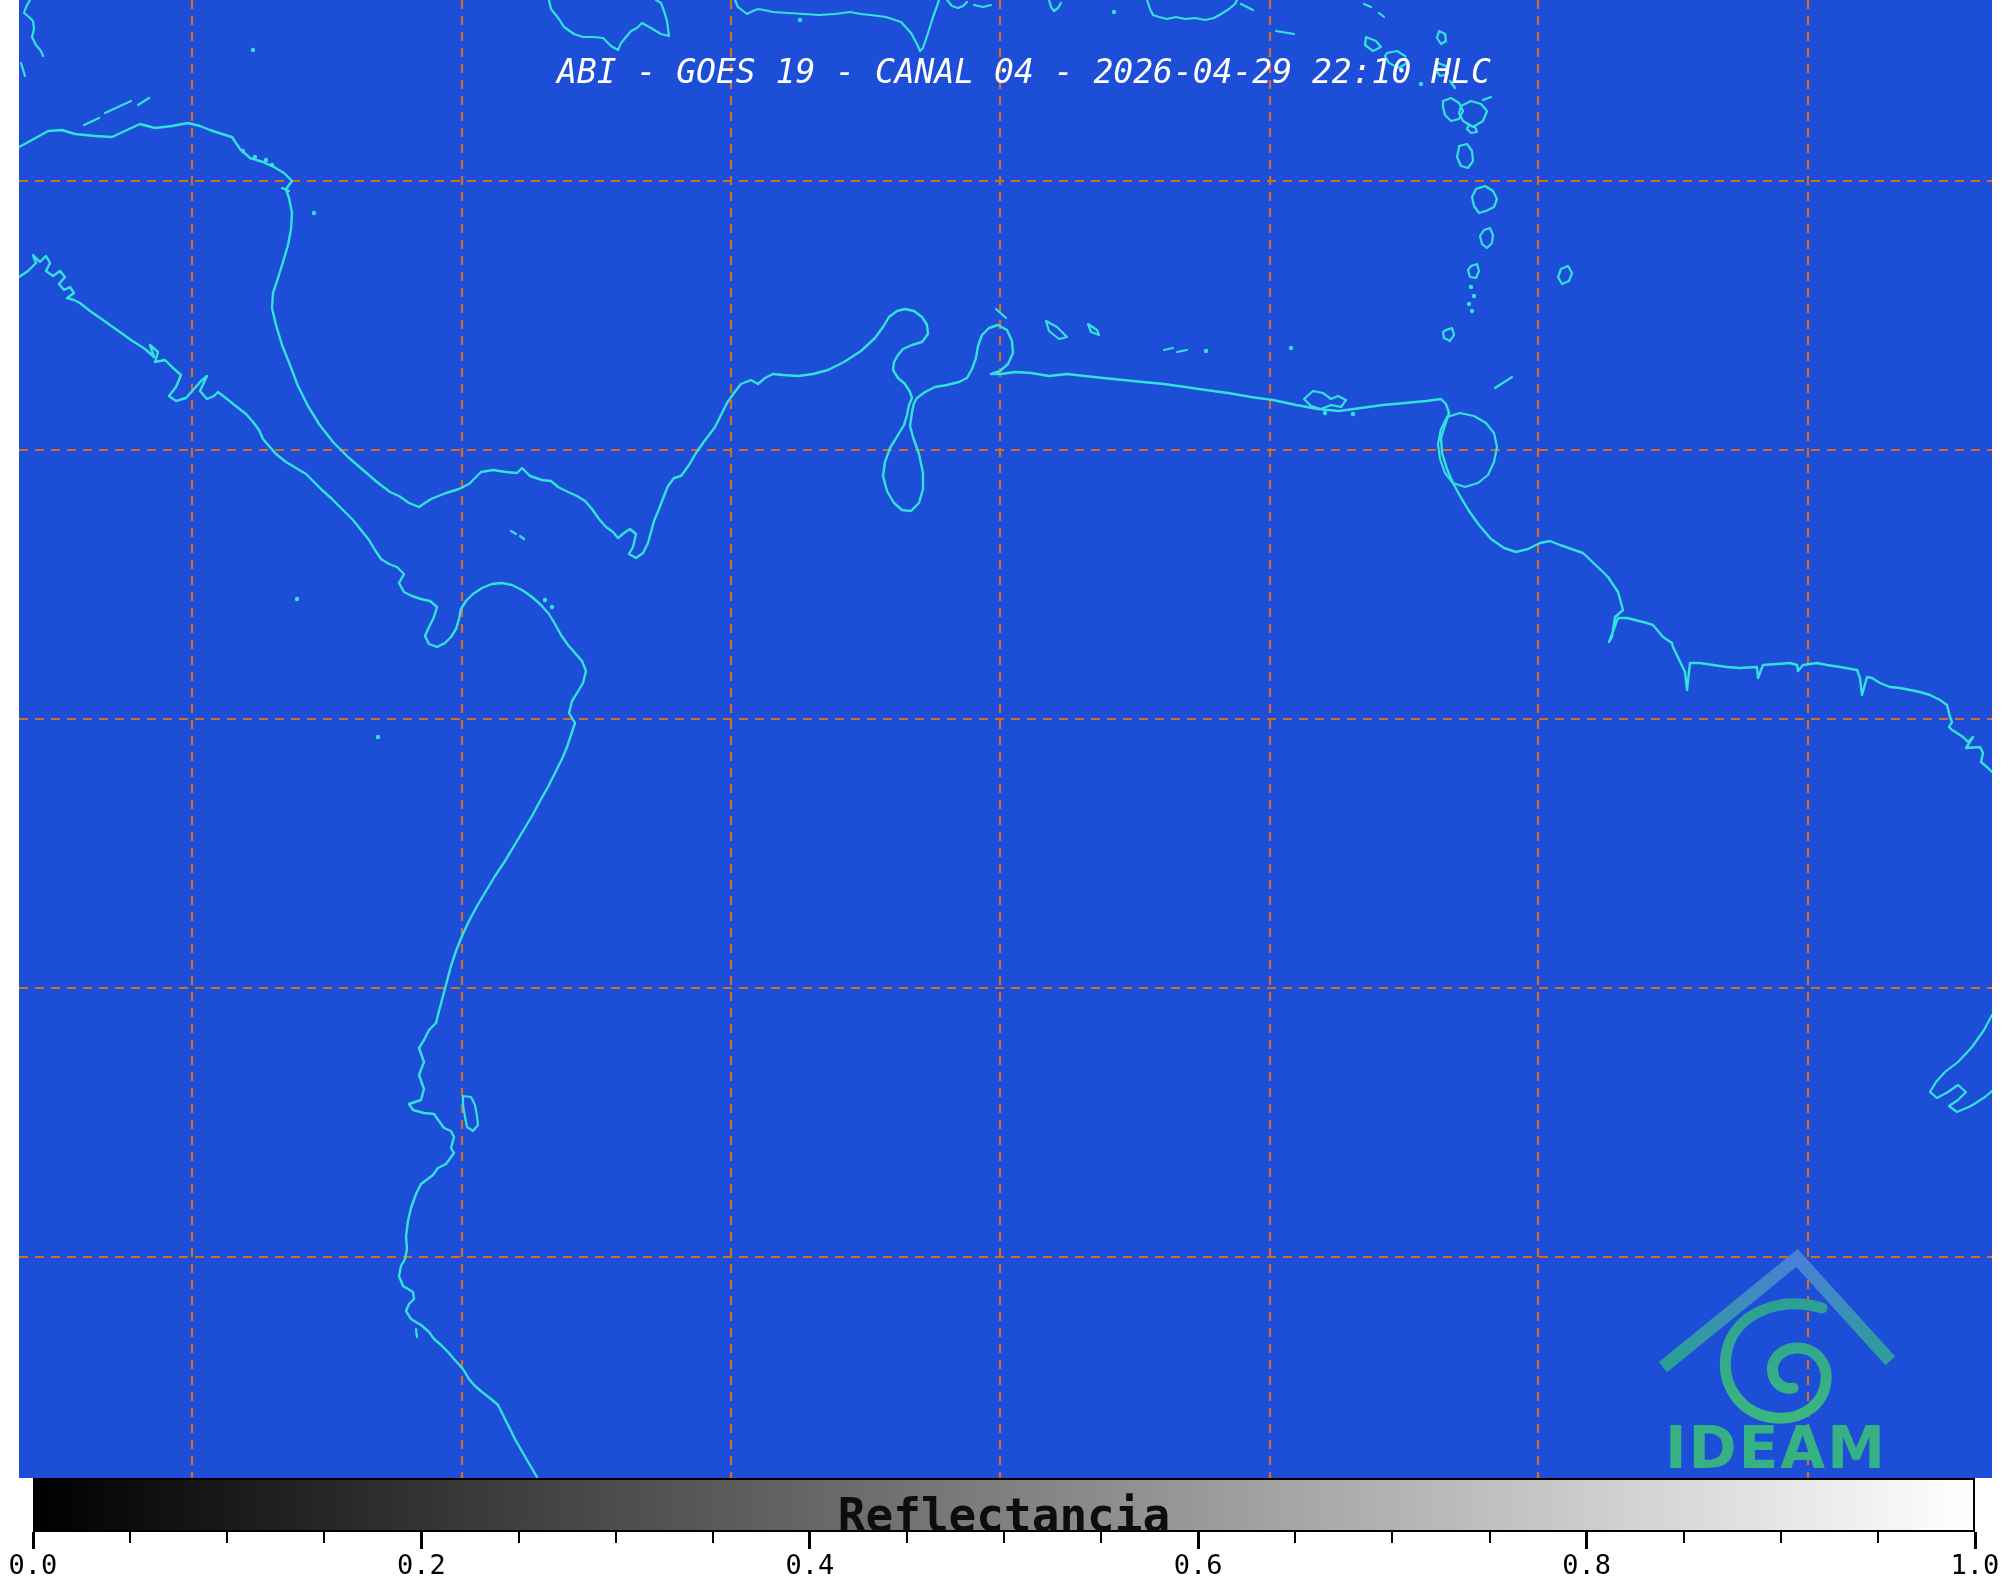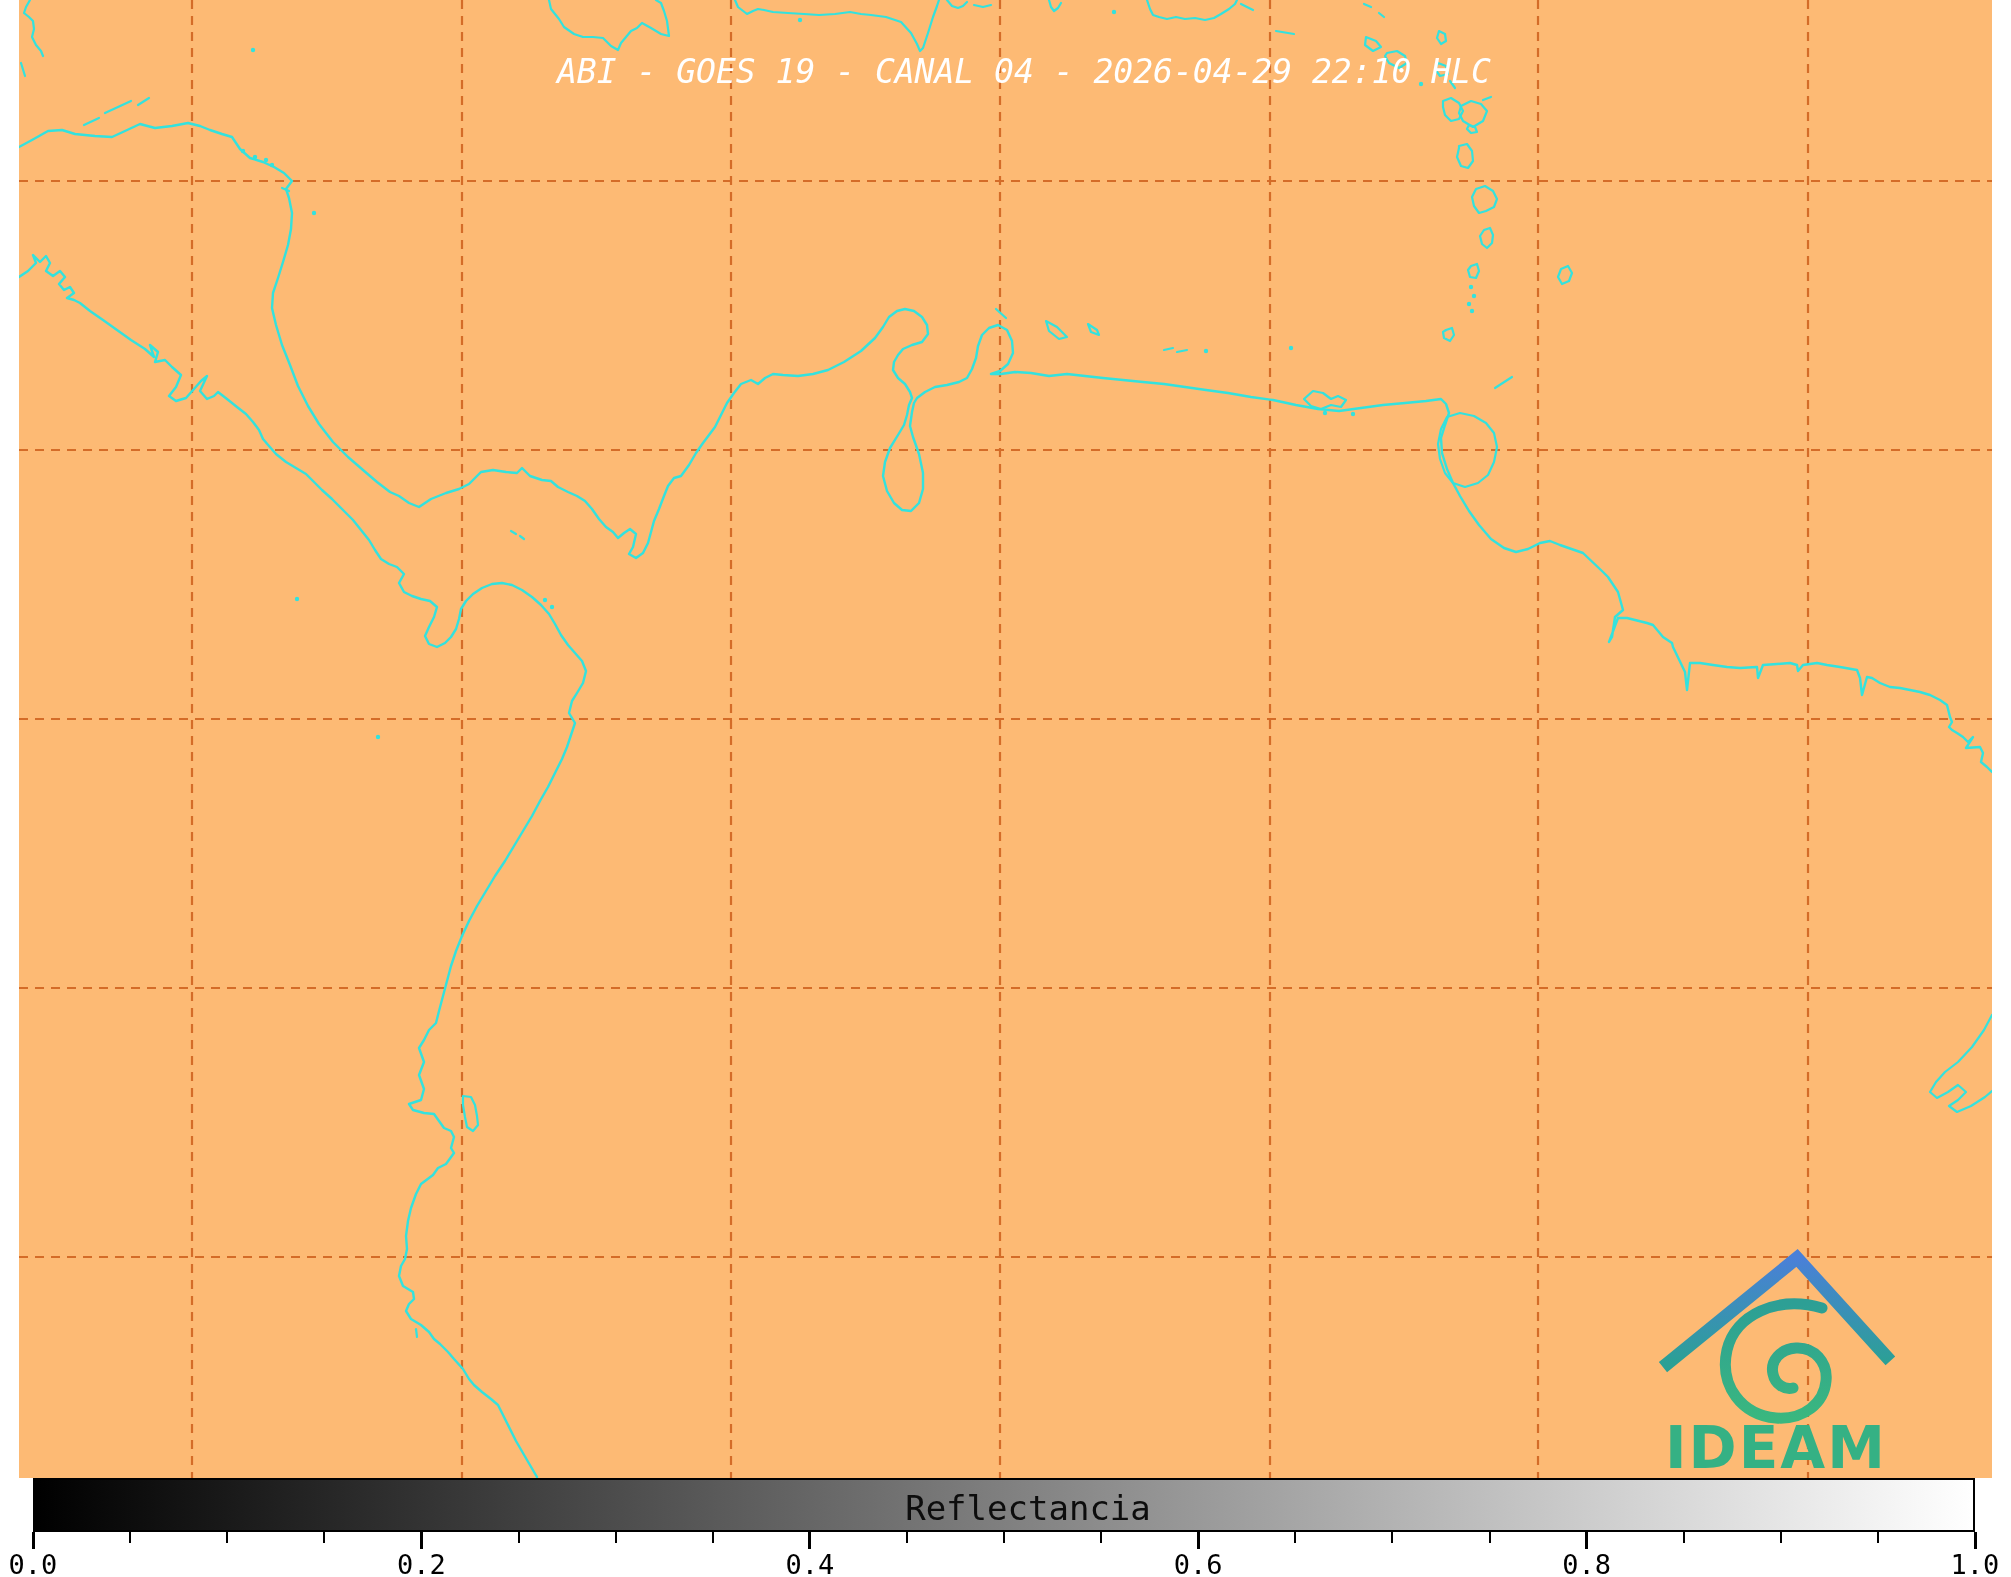--- a/index.html
+++ b/index.html
@@ -1,26 +1,26 @@
 <!DOCTYPE html>
 <html><head>
 <meta charset="utf-8">
 <style>
   html,body{margin:0;padding:0;background:#ffffff;}
   #screen{position:relative;width:2011px;height:1577px;background:#ffffff;overflow:hidden;
           font-family:"DejaVu Sans Mono", monospace;}
-  #map{position:absolute;left:19px;top:0;width:1973px;height:1478px;background:#fdba74;overflow:hidden;}
+  #map{position:absolute;left:19px;top:0;width:1973px;height:1478px;background:#1d4ed8;overflow:hidden;}
   #map svg{display:block;}
   #title{position:absolute;left:557px;top:54px;font-size:33px;line-height:36px;color:#ffffff;
           letter-spacing:0px;white-space:pre;font-family:"DejaVu Sans Mono", monospace;font-style:italic;}
   #cbar{position:absolute;left:33px;top:1478px;width:1942px;height:54px;
         background:linear-gradient(to right,#000000,#ffffff);
         border:2px solid #000;box-sizing:border-box;}
   #cbar-label{position:absolute;left:33px;top:1488px;width:1942px;text-align:center;
-        font-size:34px;font-weight:normal;color:#0d0d0d;font-family:"DejaVu Sans Mono", monospace;padding-left:24px;}
+        font-size:46px;font-weight:bold;color:#0d0d0d;font-family:"DejaVu Sans Mono", monospace;}
   .tick{position:absolute;background:#000;}
   .tick-label{position:absolute;top:1549px;width:90px;text-align:center;font-size:27px;color:#000;
         font-family:"DejaVu Sans Mono", monospace;}
 </style>
 </head>
 <body>
 
 <div id="screen">
 
   <div id="map">

